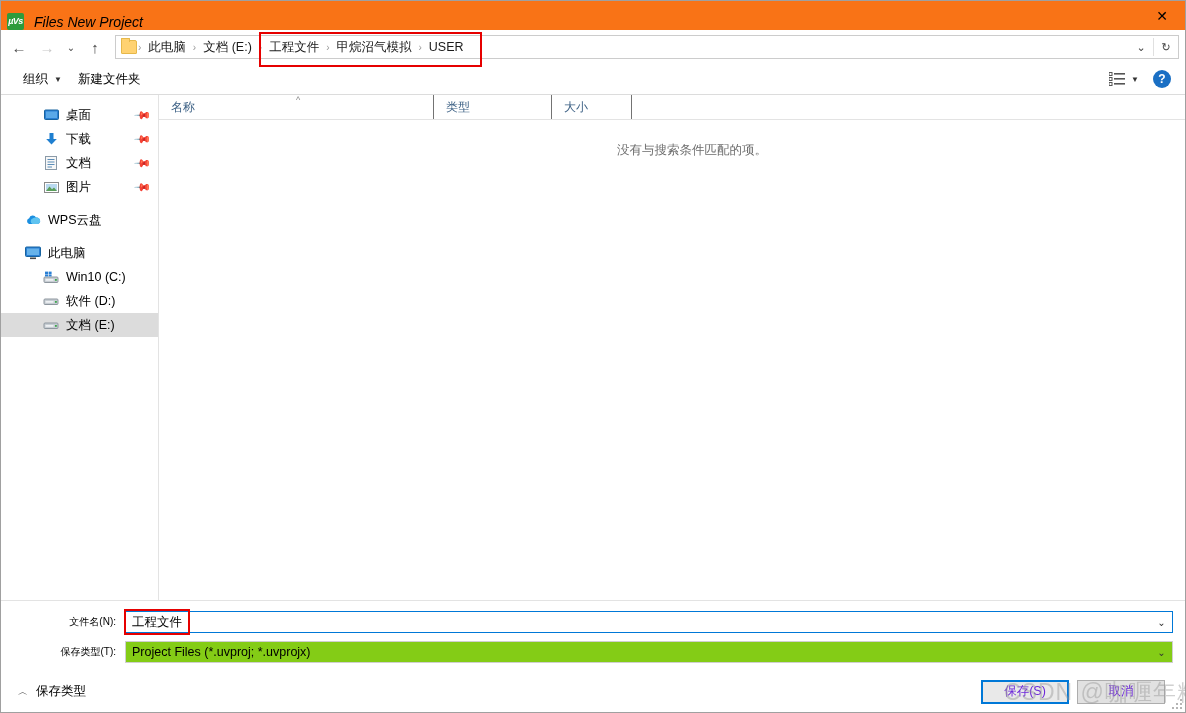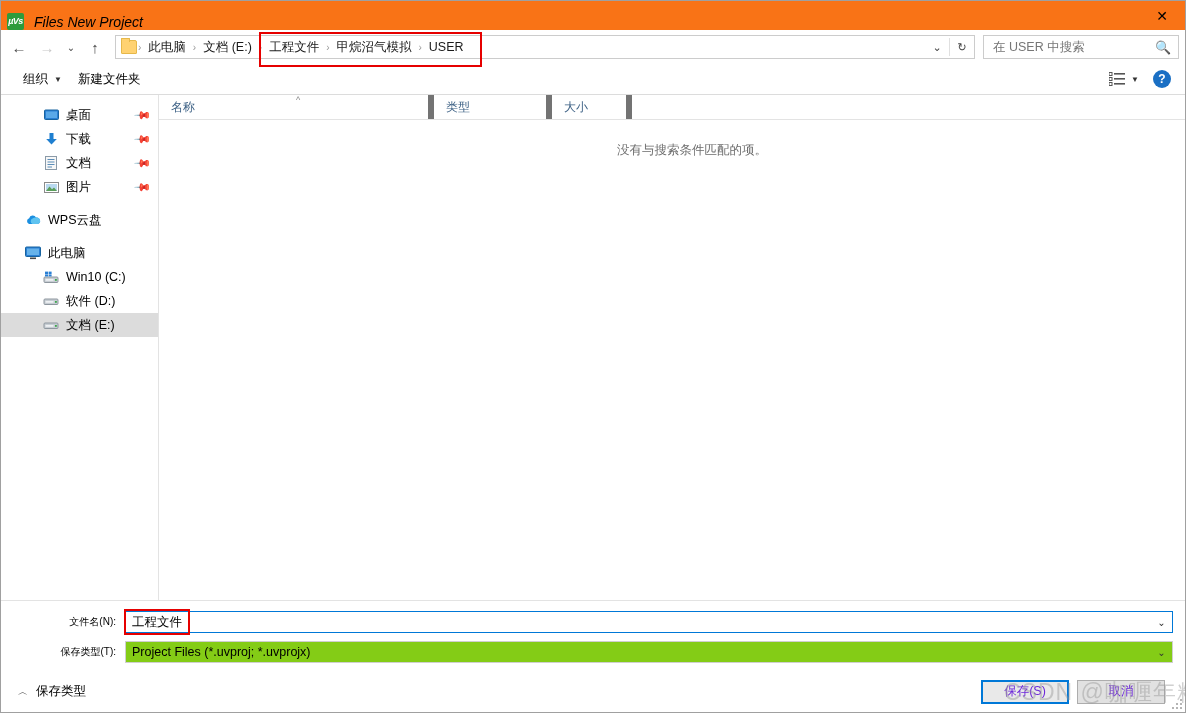--- a/index.html
+++ b/index.html
@@ -197,21 +197,21 @@
     height: 25px; min-height: 25px;
     display: flex; align-items: stretch;
     border-bottom: 1px solid #e3e3e3;
     background: #ffffff;
     position: relative;
   }
   .col {
     display: flex; align-items: center;
     font-size: 12px; color: #3d6185;
     padding-left: 12px;
-    border-right: 6px solid #737373;
+    border-right: 1px solid #737373;
     position: relative;
     cursor: default;
   }
   .col-name { width: 275px; }
   .col-date { width: 146px; }
   .col-type { width: 118px; }
   .col-size { width: 80px; }
   .sort-caret {
     position: absolute; left: 137px; top: 1px;
     font-size: 9px; color: #888; line-height: 1;
@@ -339,24 +339,20 @@
         <span class="crumb">USER</span>
       </div>
       <div class="crumb-highlight-box"></div>
       <div class="addr-right">
         <div class="addr-icon-btn">⌄</div>
         <div class="addr-sep"></div>
         <div class="addr-icon-btn">↻</div>
       </div>
     </div>
 
-    <div class="searchbox">
-      <div class="ph">在 USER 中搜索</div>
-      <div class="search-icon">🔍</div>
-    </div>
   </div>
 
   <div class="toolbar">
     <div class="tb-item">
       <span>组织</span>
       <span class="caret-dn">▼</span>
     </div>
     <div class="tb-item">
       <span>新建文件夹</span>
     </div>

